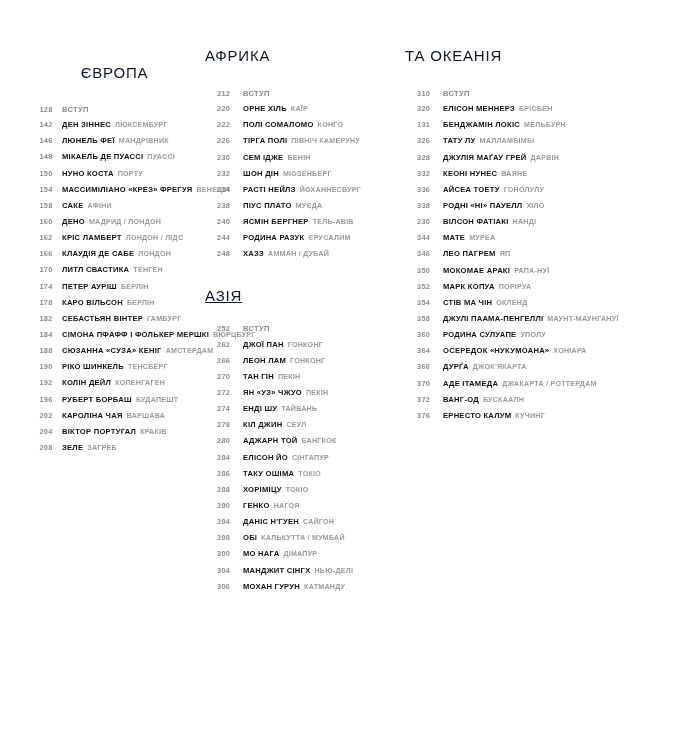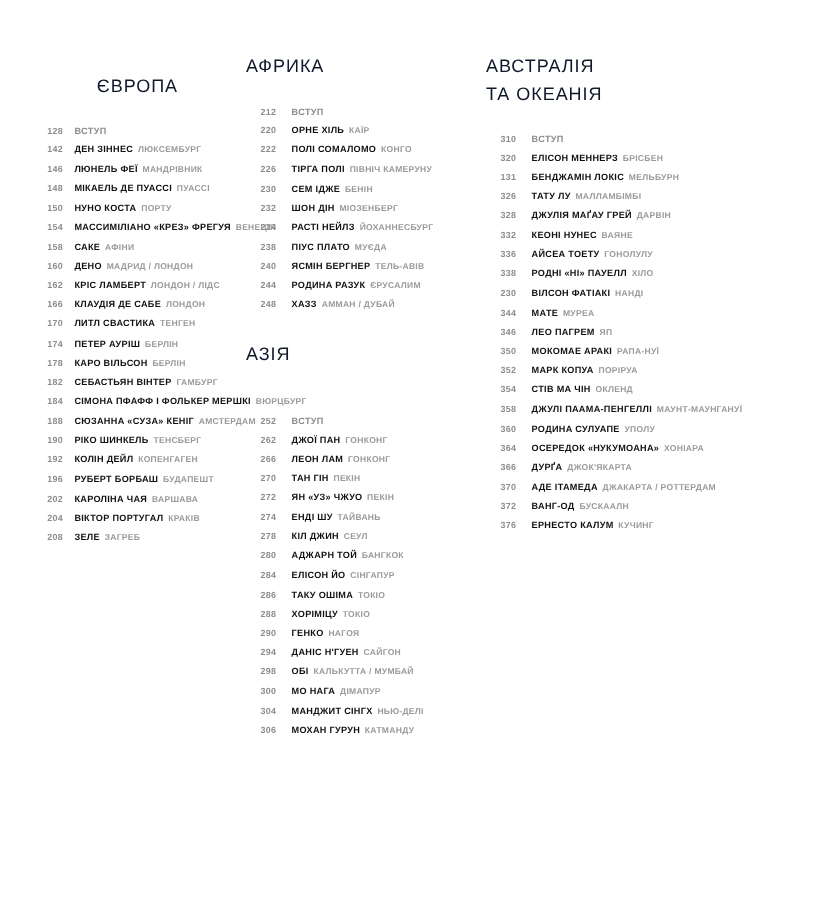--- a/index.html
+++ b/index.html
@@ -100,21 +100,22 @@
   .entry.intro .name {
     color: #8c8c8c;
     font-weight: 700;
     text-transform: uppercase;
     letter-spacing: 0.3px;
   }
   .subsection {
     margin-top: 26px;
   }
   .subsection .section-title {
-    margin-bottom: 40px;
+    margin-bottom: 18px;
+    text-decoration: underline;
   }
 </style>
 </head>
 <body>
 
 <div class="page">
   <div class="columns">
 
     <div class="column col-1">
       <h2 class="section-title">
@@ -382,21 +383,20 @@
               <span class="page-num">306</span>
               <span class="name">МОХАН ГУРУН</span>
               <span class="place">КАТМАНДУ</span>
             </li>
         </ul>
       </div>
     </div>
 
     <div class="column col-3">
       <h2 class="section-title">
-        <span class="title-line">АВСТРАЛІЯ</span>
         <span class="title-line">ТА ОКЕАНІЯ</span>
       </h2>
       <ul class="entries">
         <li class="entry intro">
             <span class="page-num">310</span>
             <span class="name">ВСТУП</span>
           </li>
         <li class="entry">
             <span class="page-num">320</span>
             <span class="name">ЕЛІСОН МЕННЕРЗ</span>

